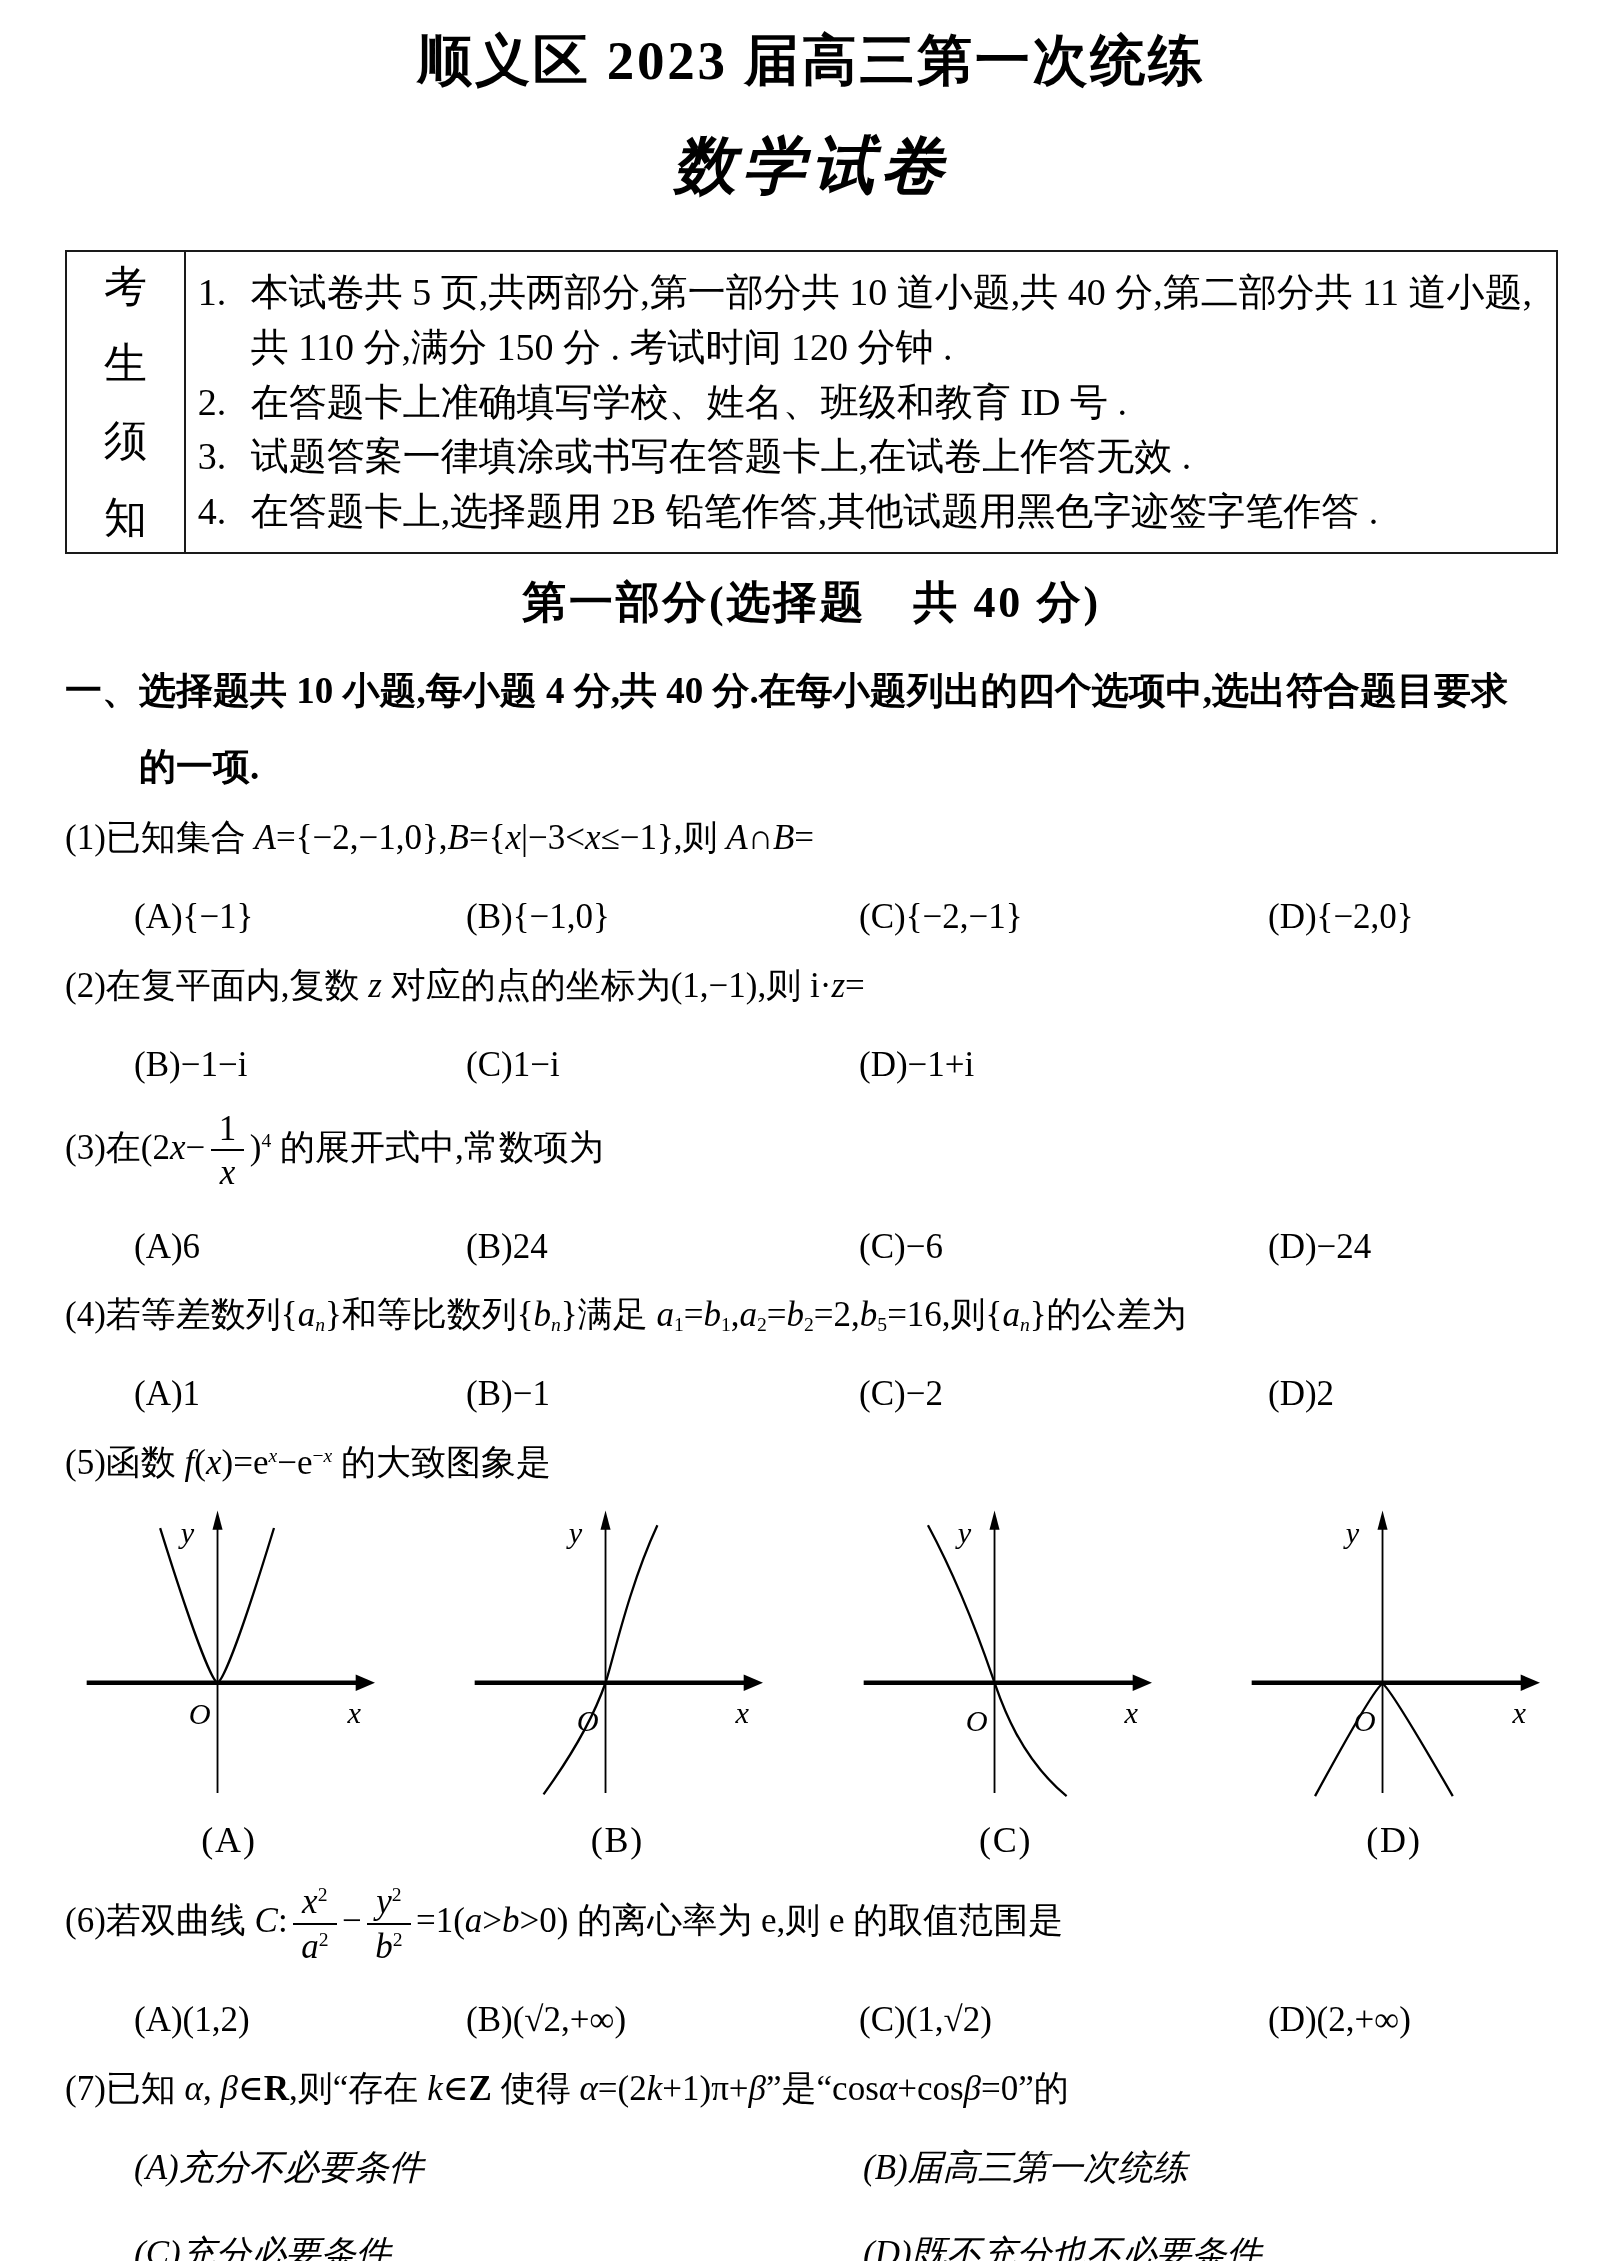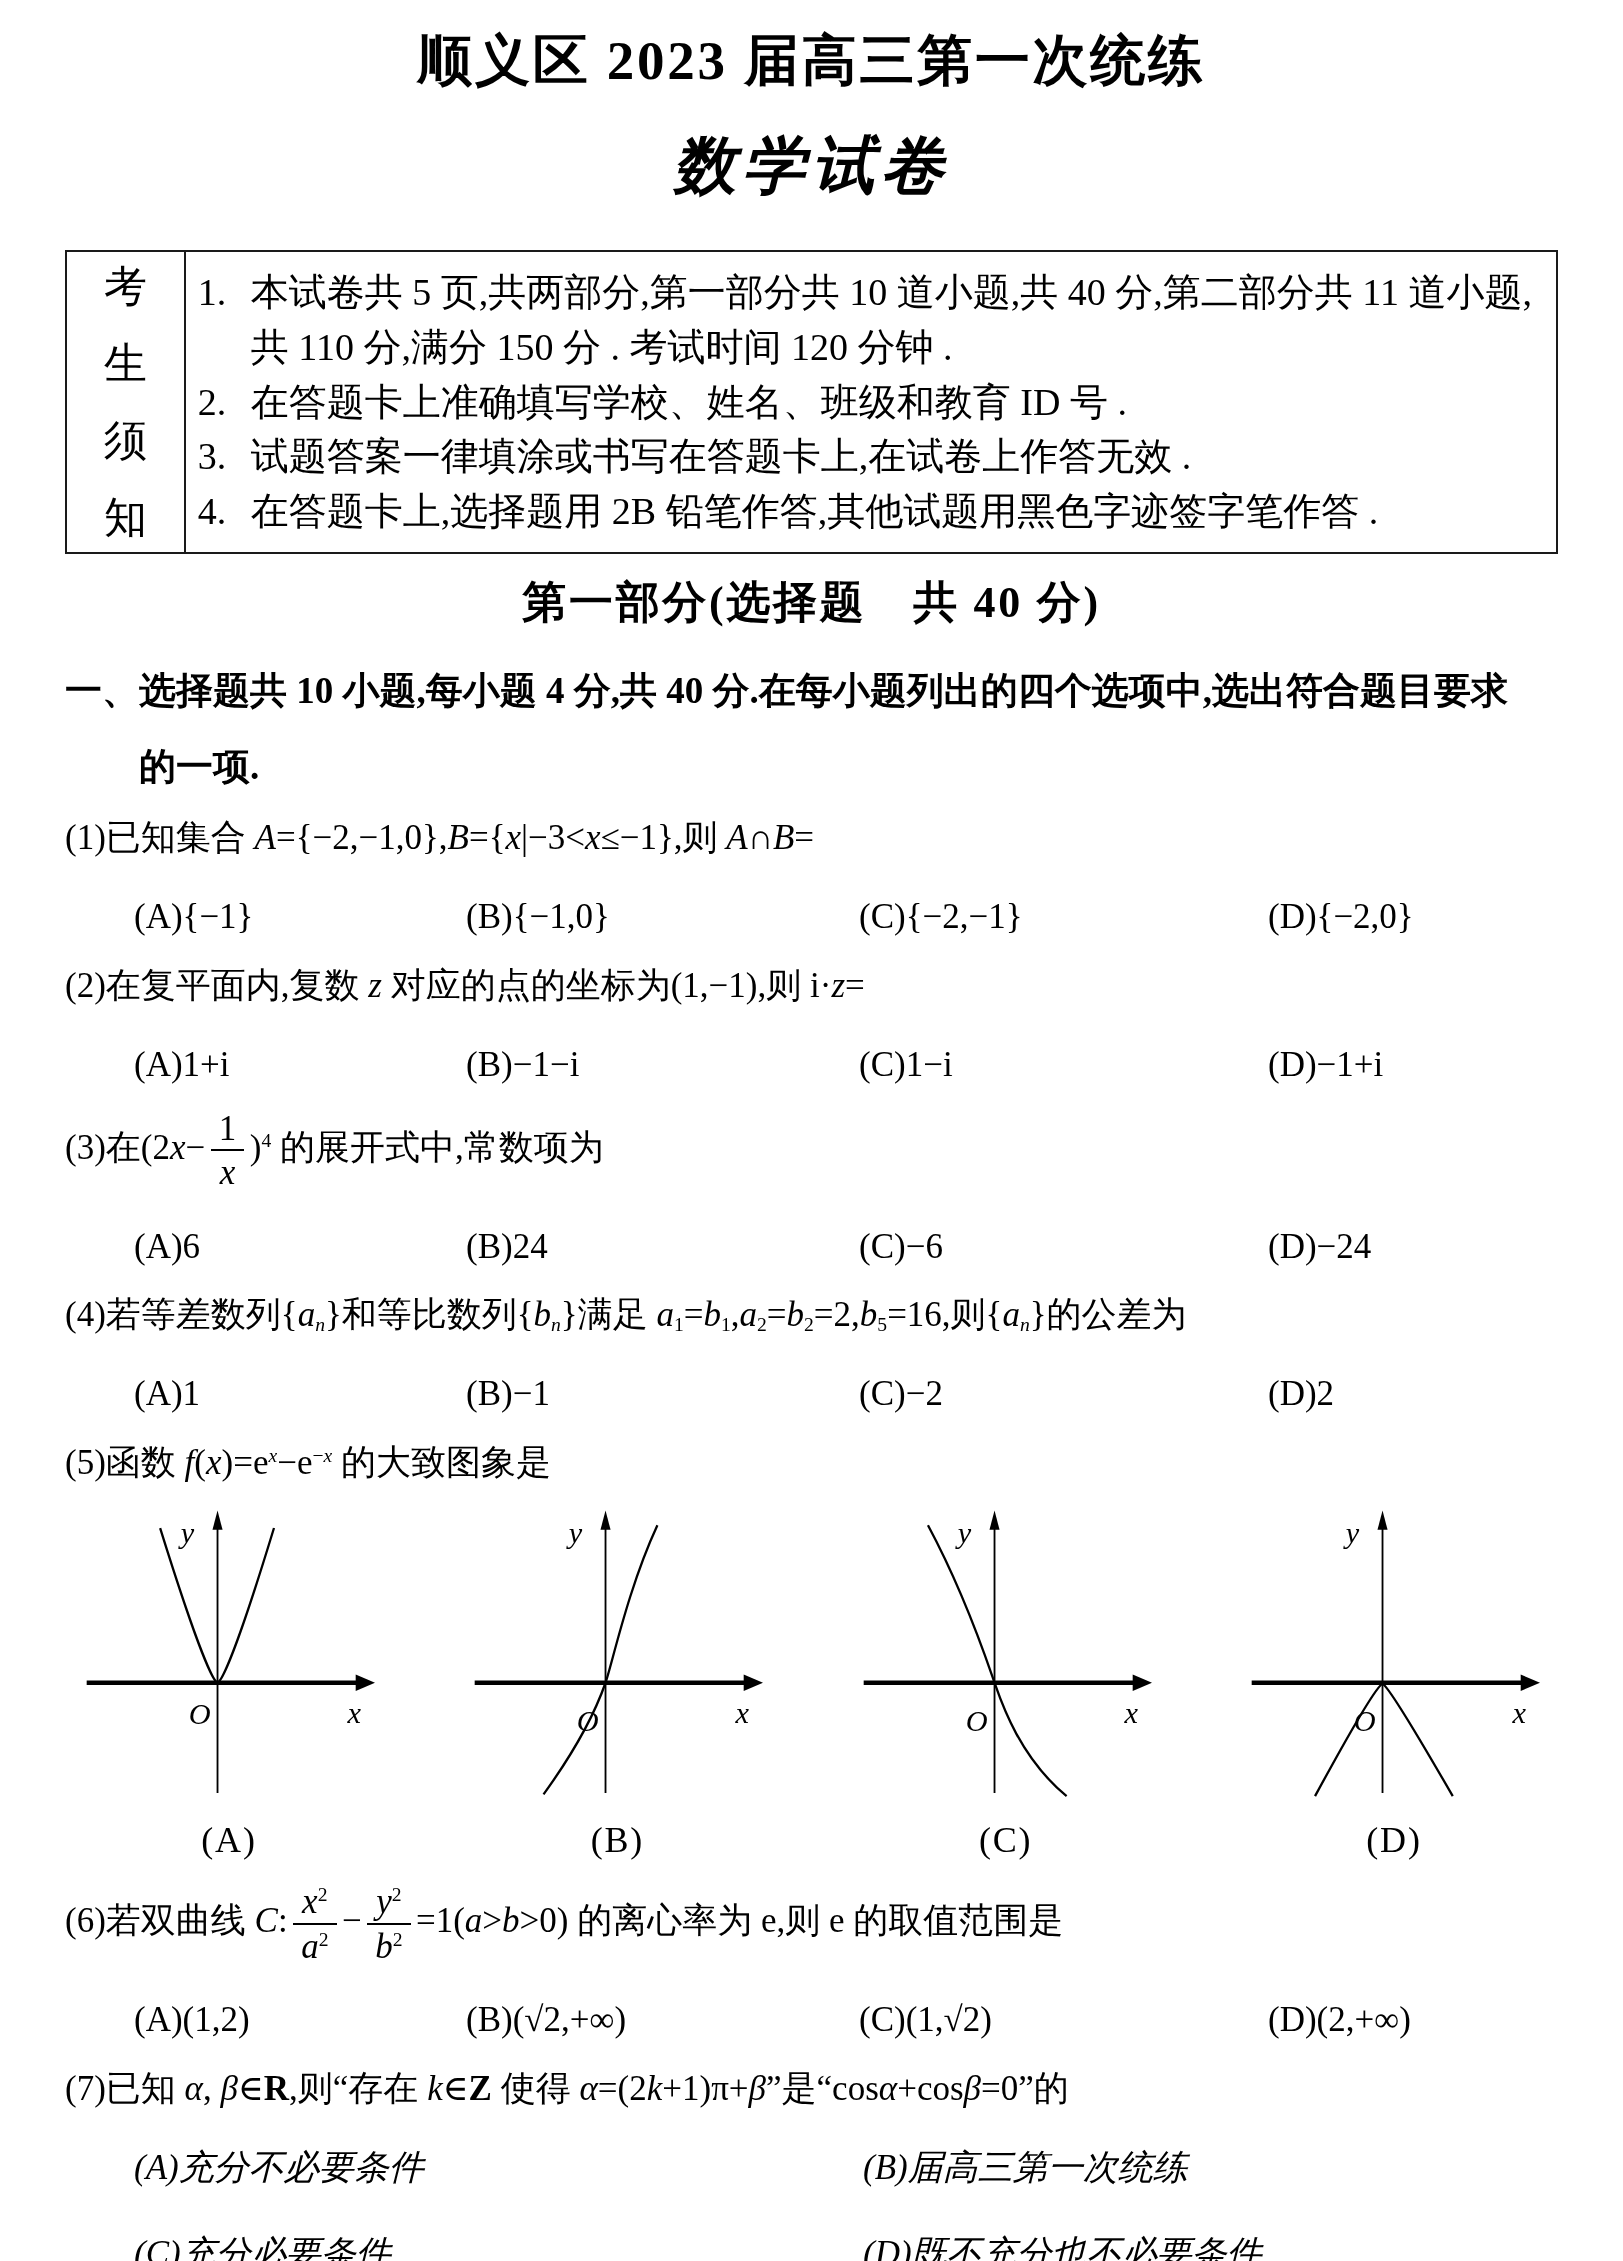--- a/index.html
+++ b/index.html
@@ -82,21 +82,20 @@
         <span>(A){−1}</span>
         <span>(B){−1,0}</span>
         <span>(C){−2,−1}</span>
         <span>(D){−2,0}</span>
       </div>
     </div>
 
     <div class="question">
       <div class="stem"><span>(2)在复平面内,复数 </span><span class="it">z</span><span> 对应的点的坐标为(1,−1),则 i·</span><span class="it">z</span><span>=</span></div>
       <div class="options">
-        <span>(A)1+i</span>
         <span>(B)−1−i</span>
         <span>(C)1−i</span>
         <span>(D)−1+i</span>
       </div>
     </div>
 
     <div class="question">
       <div class="stem"><span>(3)在(2</span><span class="it">x</span><span>−</span><span class="frac"><span class="num"><span>1</span></span><span class="den"><span class="it">x</span></span></span><span>)</span><sup><span>4</span></sup><span> 的展开式中,常数项为</span></div>
       <div class="options">
         <span>(A)6</span>

